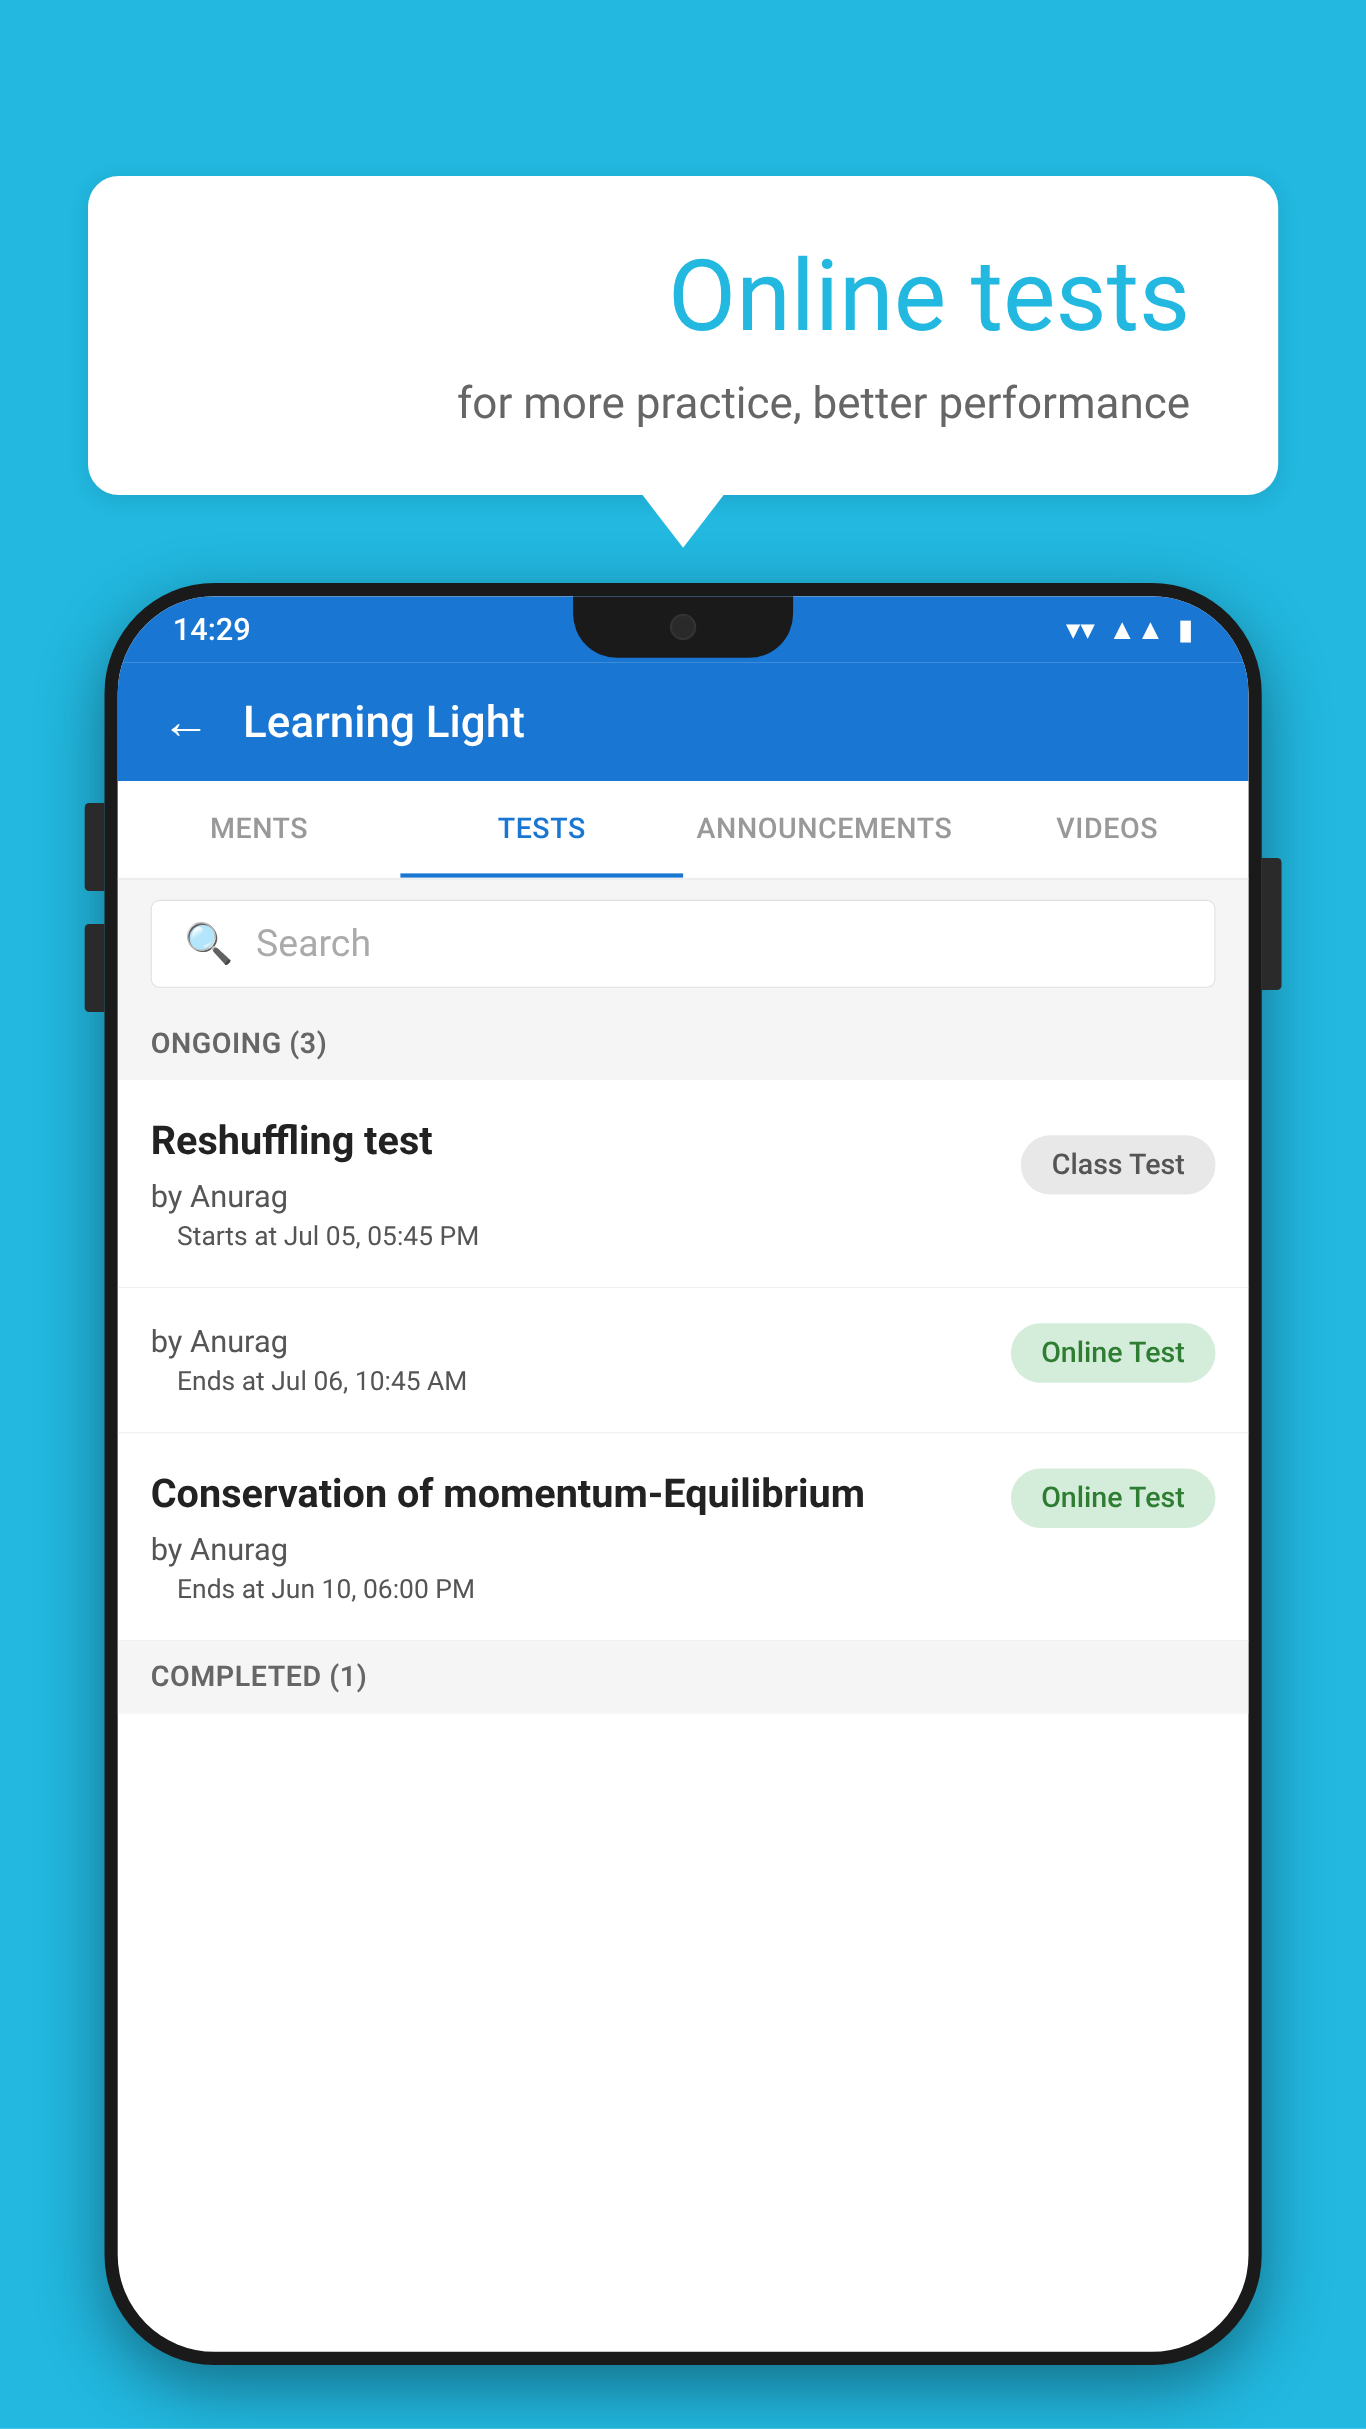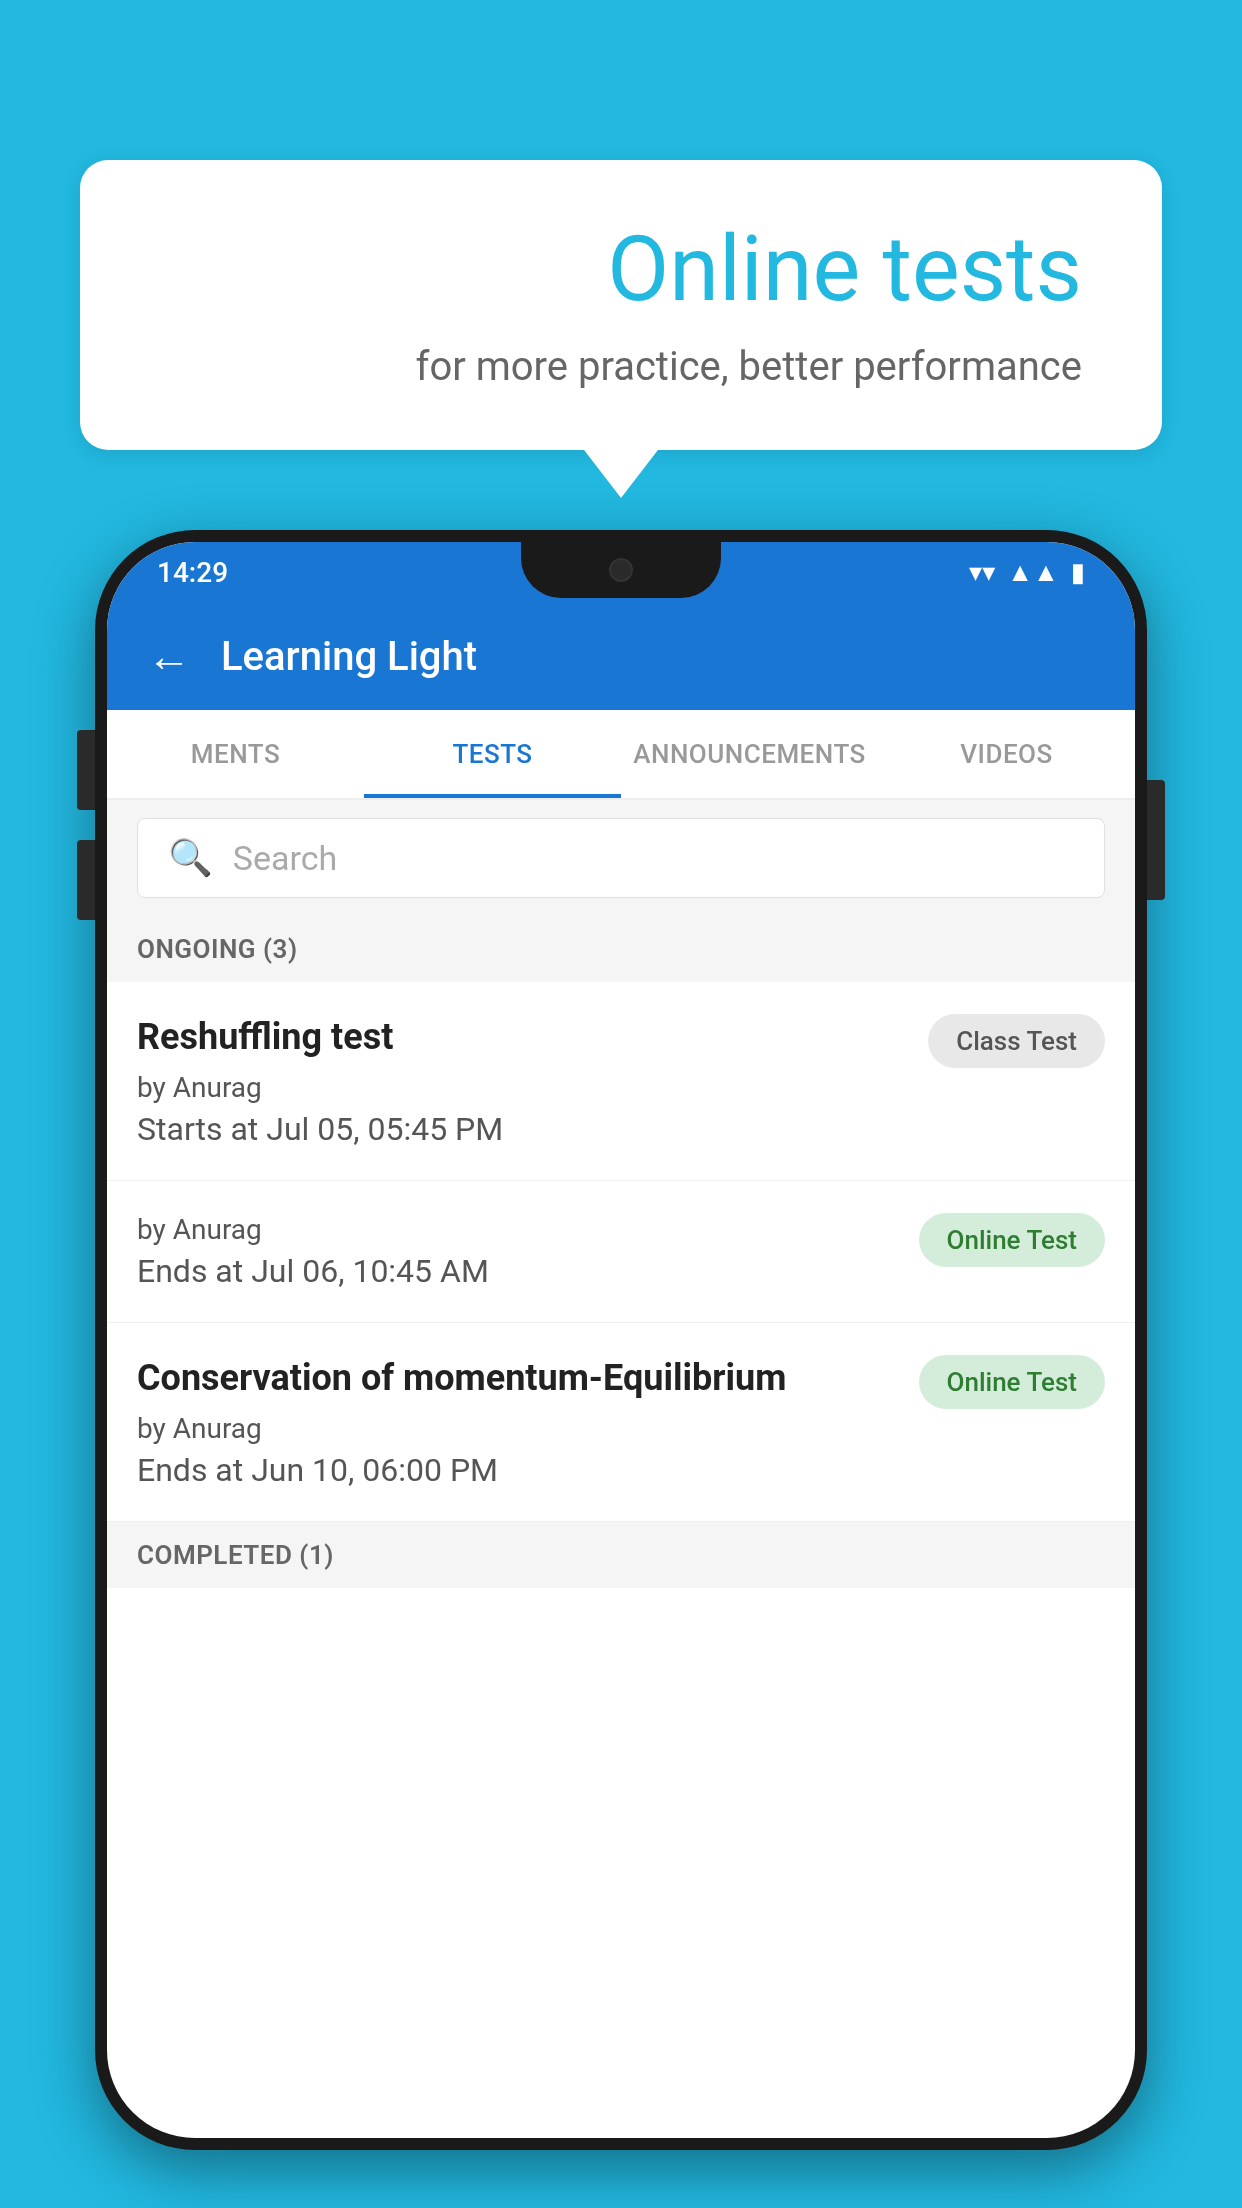--- a/index.html
+++ b/index.html
@@ -255,36 +255,38 @@
       line-height: 1.3;
     }
 
     .test-author {
       font-size: 28px;
       color: #555;
       margin-bottom: 6px;
     }
 
     .test-time {
-      font-size: 32px;
+      font-size: 24px;
       color: #555;
+      margin-left: 24px;
     }
 
     .badge {
       border-radius: 50px;
       padding: 12px 28px;
       font-size: 26px;
       font-weight: 500;
       white-space: nowrap;
       flex-shrink: 0;
     }
 
     .badge-class {
       background: #e8e8e8;
       color: #555;
+      margin-top: 18px;
     }
 
     .badge-online {
       background: #d4edda;
       color: #2e7d32;
     }
 
     
     .completed-header {
       background: #f5f5f5;

